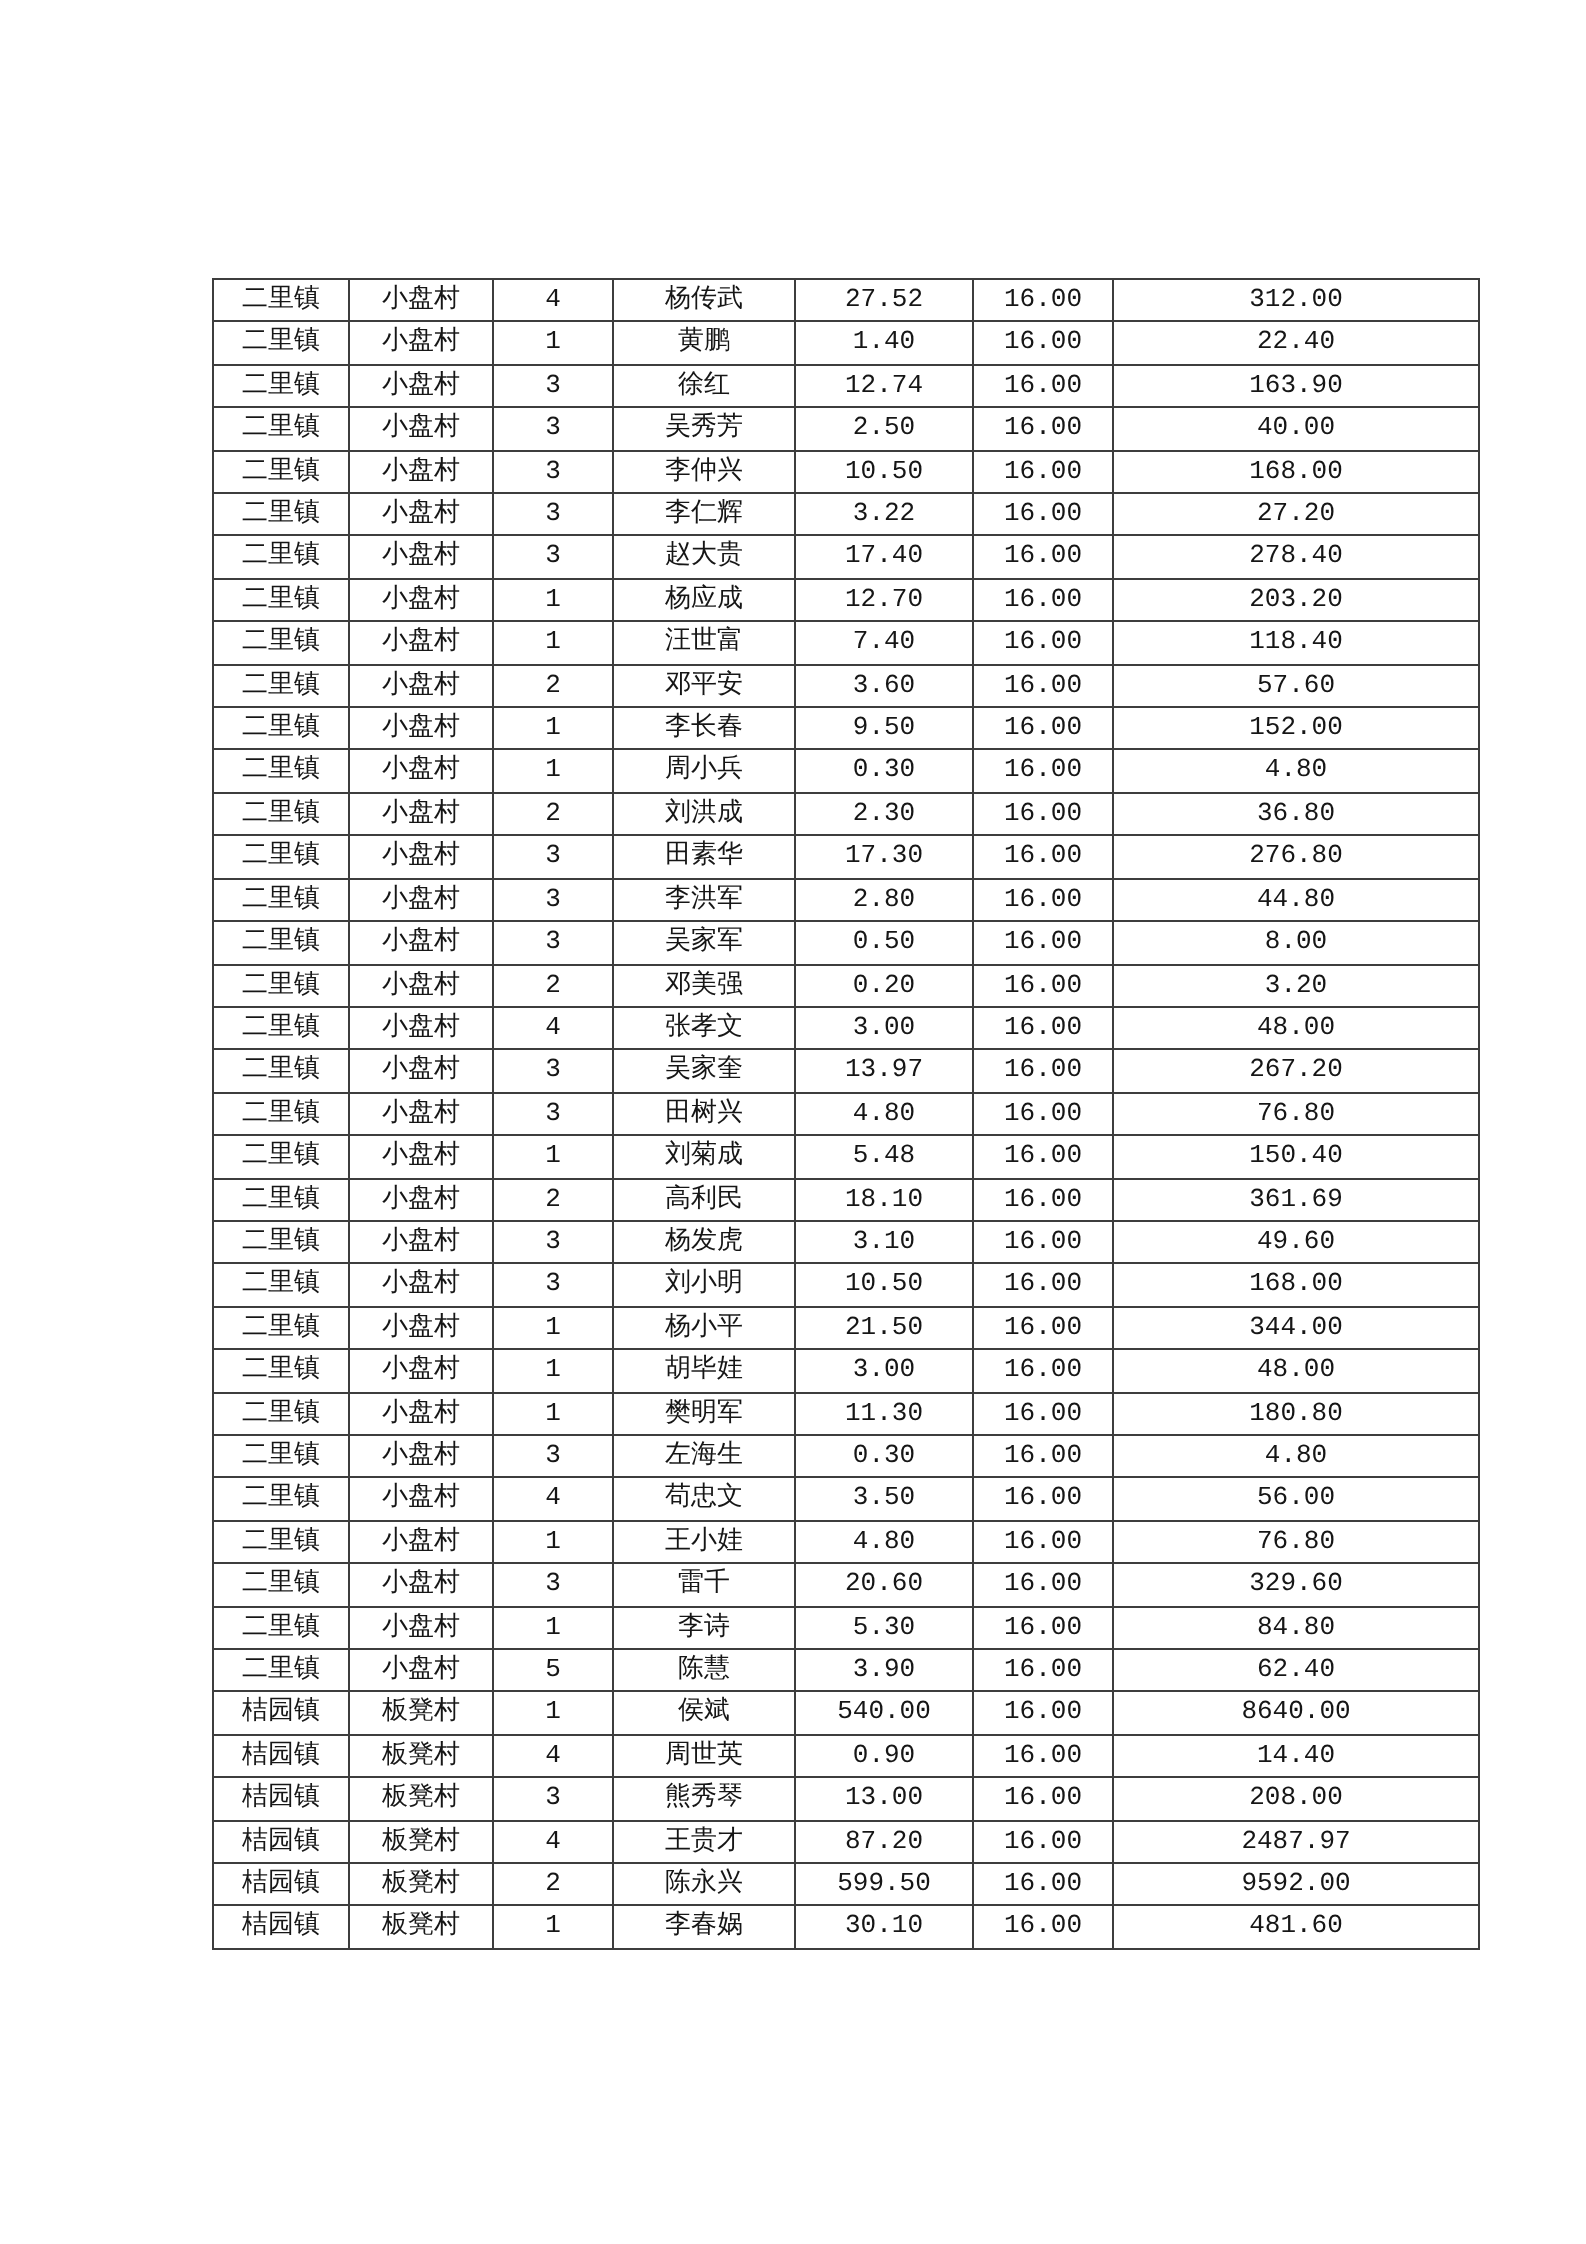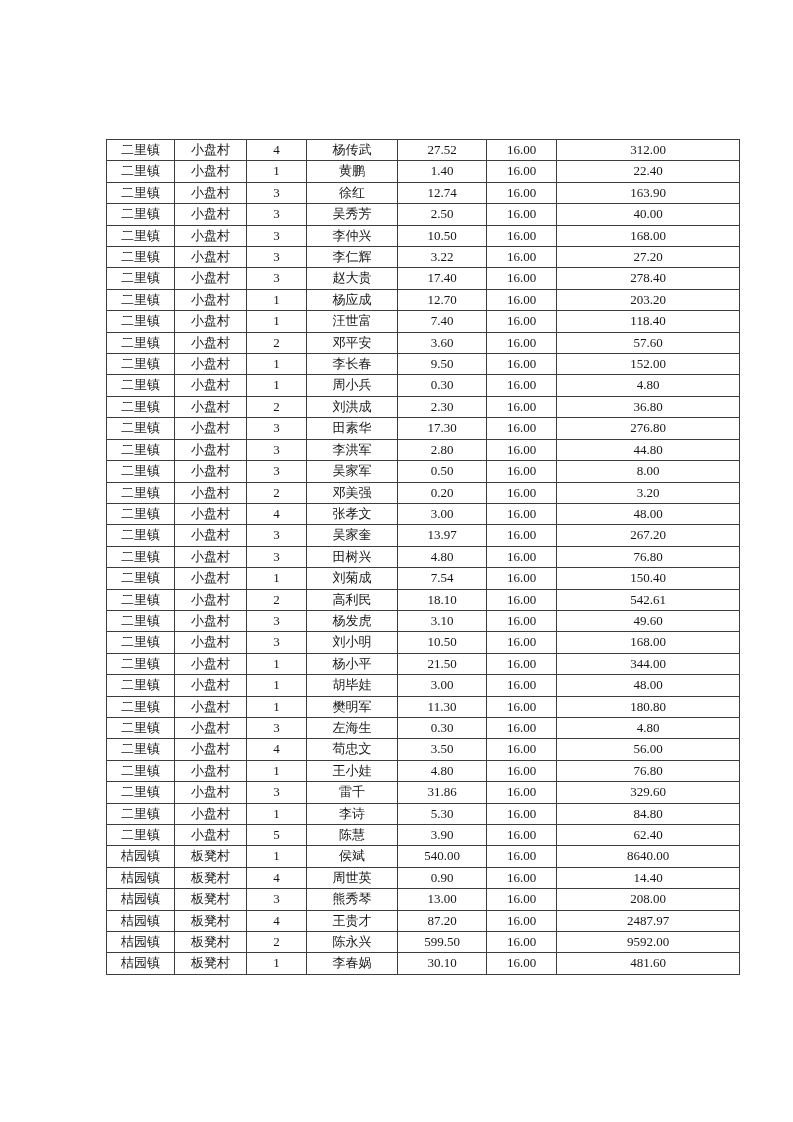--- a/index.html
+++ b/index.html
@@ -6,21 +6,21 @@
     margin: 0;
     padding: 0;
     background: #ffffff;
   }
   .page {
     position: relative;
     width: 793px;
     height: 1122px;
     background: #ffffff;
     overflow: hidden;
-    font-family: Liberation Serif, serif;
+    font-family: Liberation Mono, monospace;
   }
   .data-table {
     position: absolute;
     left: 106px;
     top: 139px;
     width: 633px;
     border-collapse: collapse;
     table-layout: fixed;
   }
   .data-table td {
@@ -236,32 +236,32 @@
           <td>田树兴</td>
           <td>4.80</td>
           <td>16.00</td>
           <td>76.80</td>
         </tr>
         <tr>
           <td>二里镇</td>
           <td>小盘村</td>
           <td>1</td>
           <td>刘菊成</td>
-          <td>7.54</td>
+          <td>5.48</td>
           <td>16.00</td>
           <td>150.40</td>
         </tr>
         <tr>
           <td>二里镇</td>
           <td>小盘村</td>
           <td>2</td>
           <td>高利民</td>
           <td>18.10</td>
           <td>16.00</td>
-          <td>542.61</td>
+          <td>361.69</td>
         </tr>
         <tr>
           <td>二里镇</td>
           <td>小盘村</td>
           <td>3</td>
           <td>杨发虎</td>
           <td>3.10</td>
           <td>16.00</td>
           <td>49.60</td>
         </tr>
@@ -326,21 +326,21 @@
           <td>王小娃</td>
           <td>4.80</td>
           <td>16.00</td>
           <td>76.80</td>
         </tr>
         <tr>
           <td>二里镇</td>
           <td>小盘村</td>
           <td>3</td>
           <td>雷千</td>
-          <td>31.86</td>
+          <td>20.60</td>
           <td>16.00</td>
           <td>329.60</td>
         </tr>
         <tr>
           <td>二里镇</td>
           <td>小盘村</td>
           <td>1</td>
           <td>李诗</td>
           <td>5.30</td>
           <td>16.00</td>

